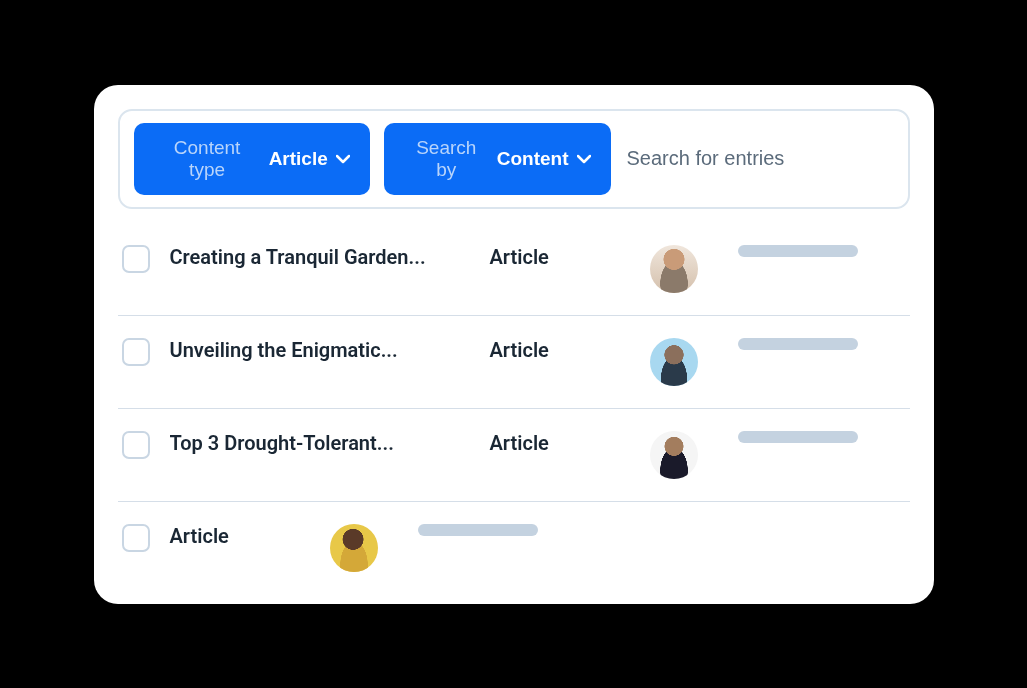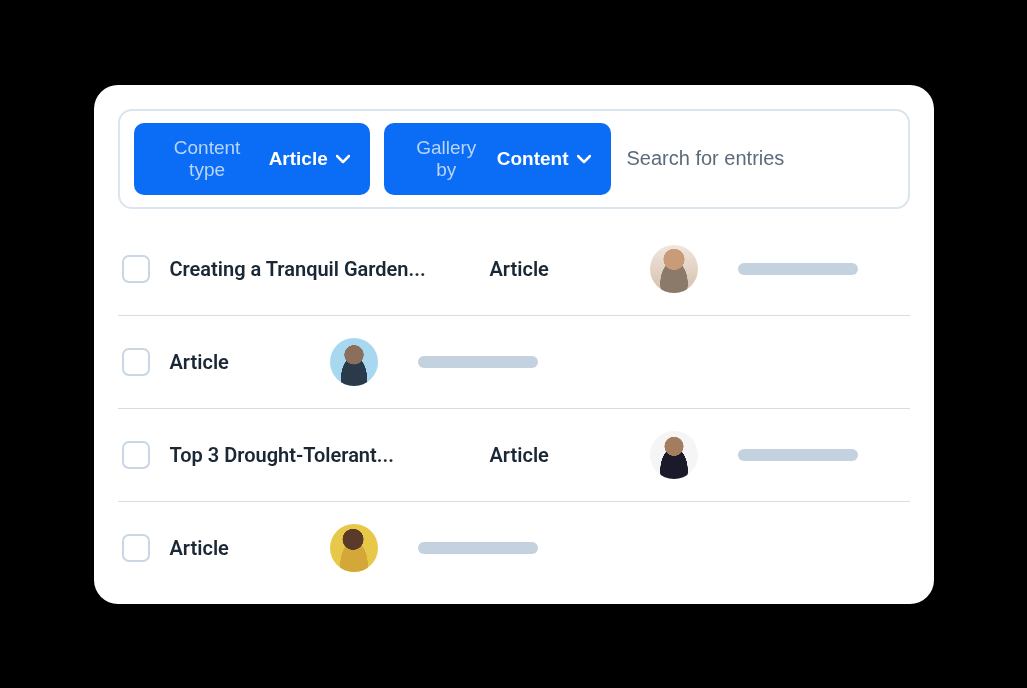--- a/index.html
+++ b/index.html
@@ -75,21 +75,20 @@
     }
     .search-input::placeholder {
       color: #5b6b7b;
     }
     .list {
       display: flex;
       flex-direction: column;
     }
     .row {
       display: flex;
-      align-items: center;
       padding: 22px 4px;
       border-bottom: 1px solid #d5dee8;
       gap: 20px;
     }
     .row:last-child {
       border-bottom: none;
     }
     .checkbox {
       width: 28px;
       height: 28px;
@@ -148,41 +147,42 @@
     <button class="filter-btn">
       <span class="filter-label">Content type</span>
       <span class="filter-value">Article</span>
       <span class="chevron">
         <svg viewBox="0 0 14 10" fill="none">
             <path d="M1 2 L7 8 L13 2" stroke="#fff" stroke-width="2.5" stroke-linecap="round" stroke-linejoin="round"></path>
           </svg>
       </span>
     </button>
     <button class="filter-btn">
-      <span class="filter-label">Gallery by</span>
+      <span class="filter-label">Search by</span>
       <span class="filter-value">Content</span>
       <span class="chevron">
         <svg viewBox="0 0 14 10" fill="none">
             <path d="M1 2 L7 8 L13 2" stroke="#fff" stroke-width="2.5" stroke-linecap="round" stroke-linejoin="round"></path>
           </svg>
       </span>
     </button>
     <input class="search-input" type="text" placeholder="Search for entries" style="">
   </div>
 
   <div class="list">
     <div class="row">
       <div class="checkbox"></div>
       <div class="title">Creating a Tranquil Garden...</div>
       <div class="type">Article</div>
       <div class="avatar avatar-1"></div>
       <div class="placeholder"></div>
     </div>
     <div class="row">
       <div class="checkbox"></div>
+      <div class="title">Unveiling the Enigmatic...</div>
       <div class="type">Article</div>
       <div class="avatar avatar-2"></div>
       <div class="placeholder"></div>
     </div>
     <div class="row">
       <div class="checkbox"></div>
       <div class="title">Top 3 Drought-Tolerant...</div>
       <div class="type">Article</div>
       <div class="avatar avatar-3"></div>
       <div class="placeholder"></div>

